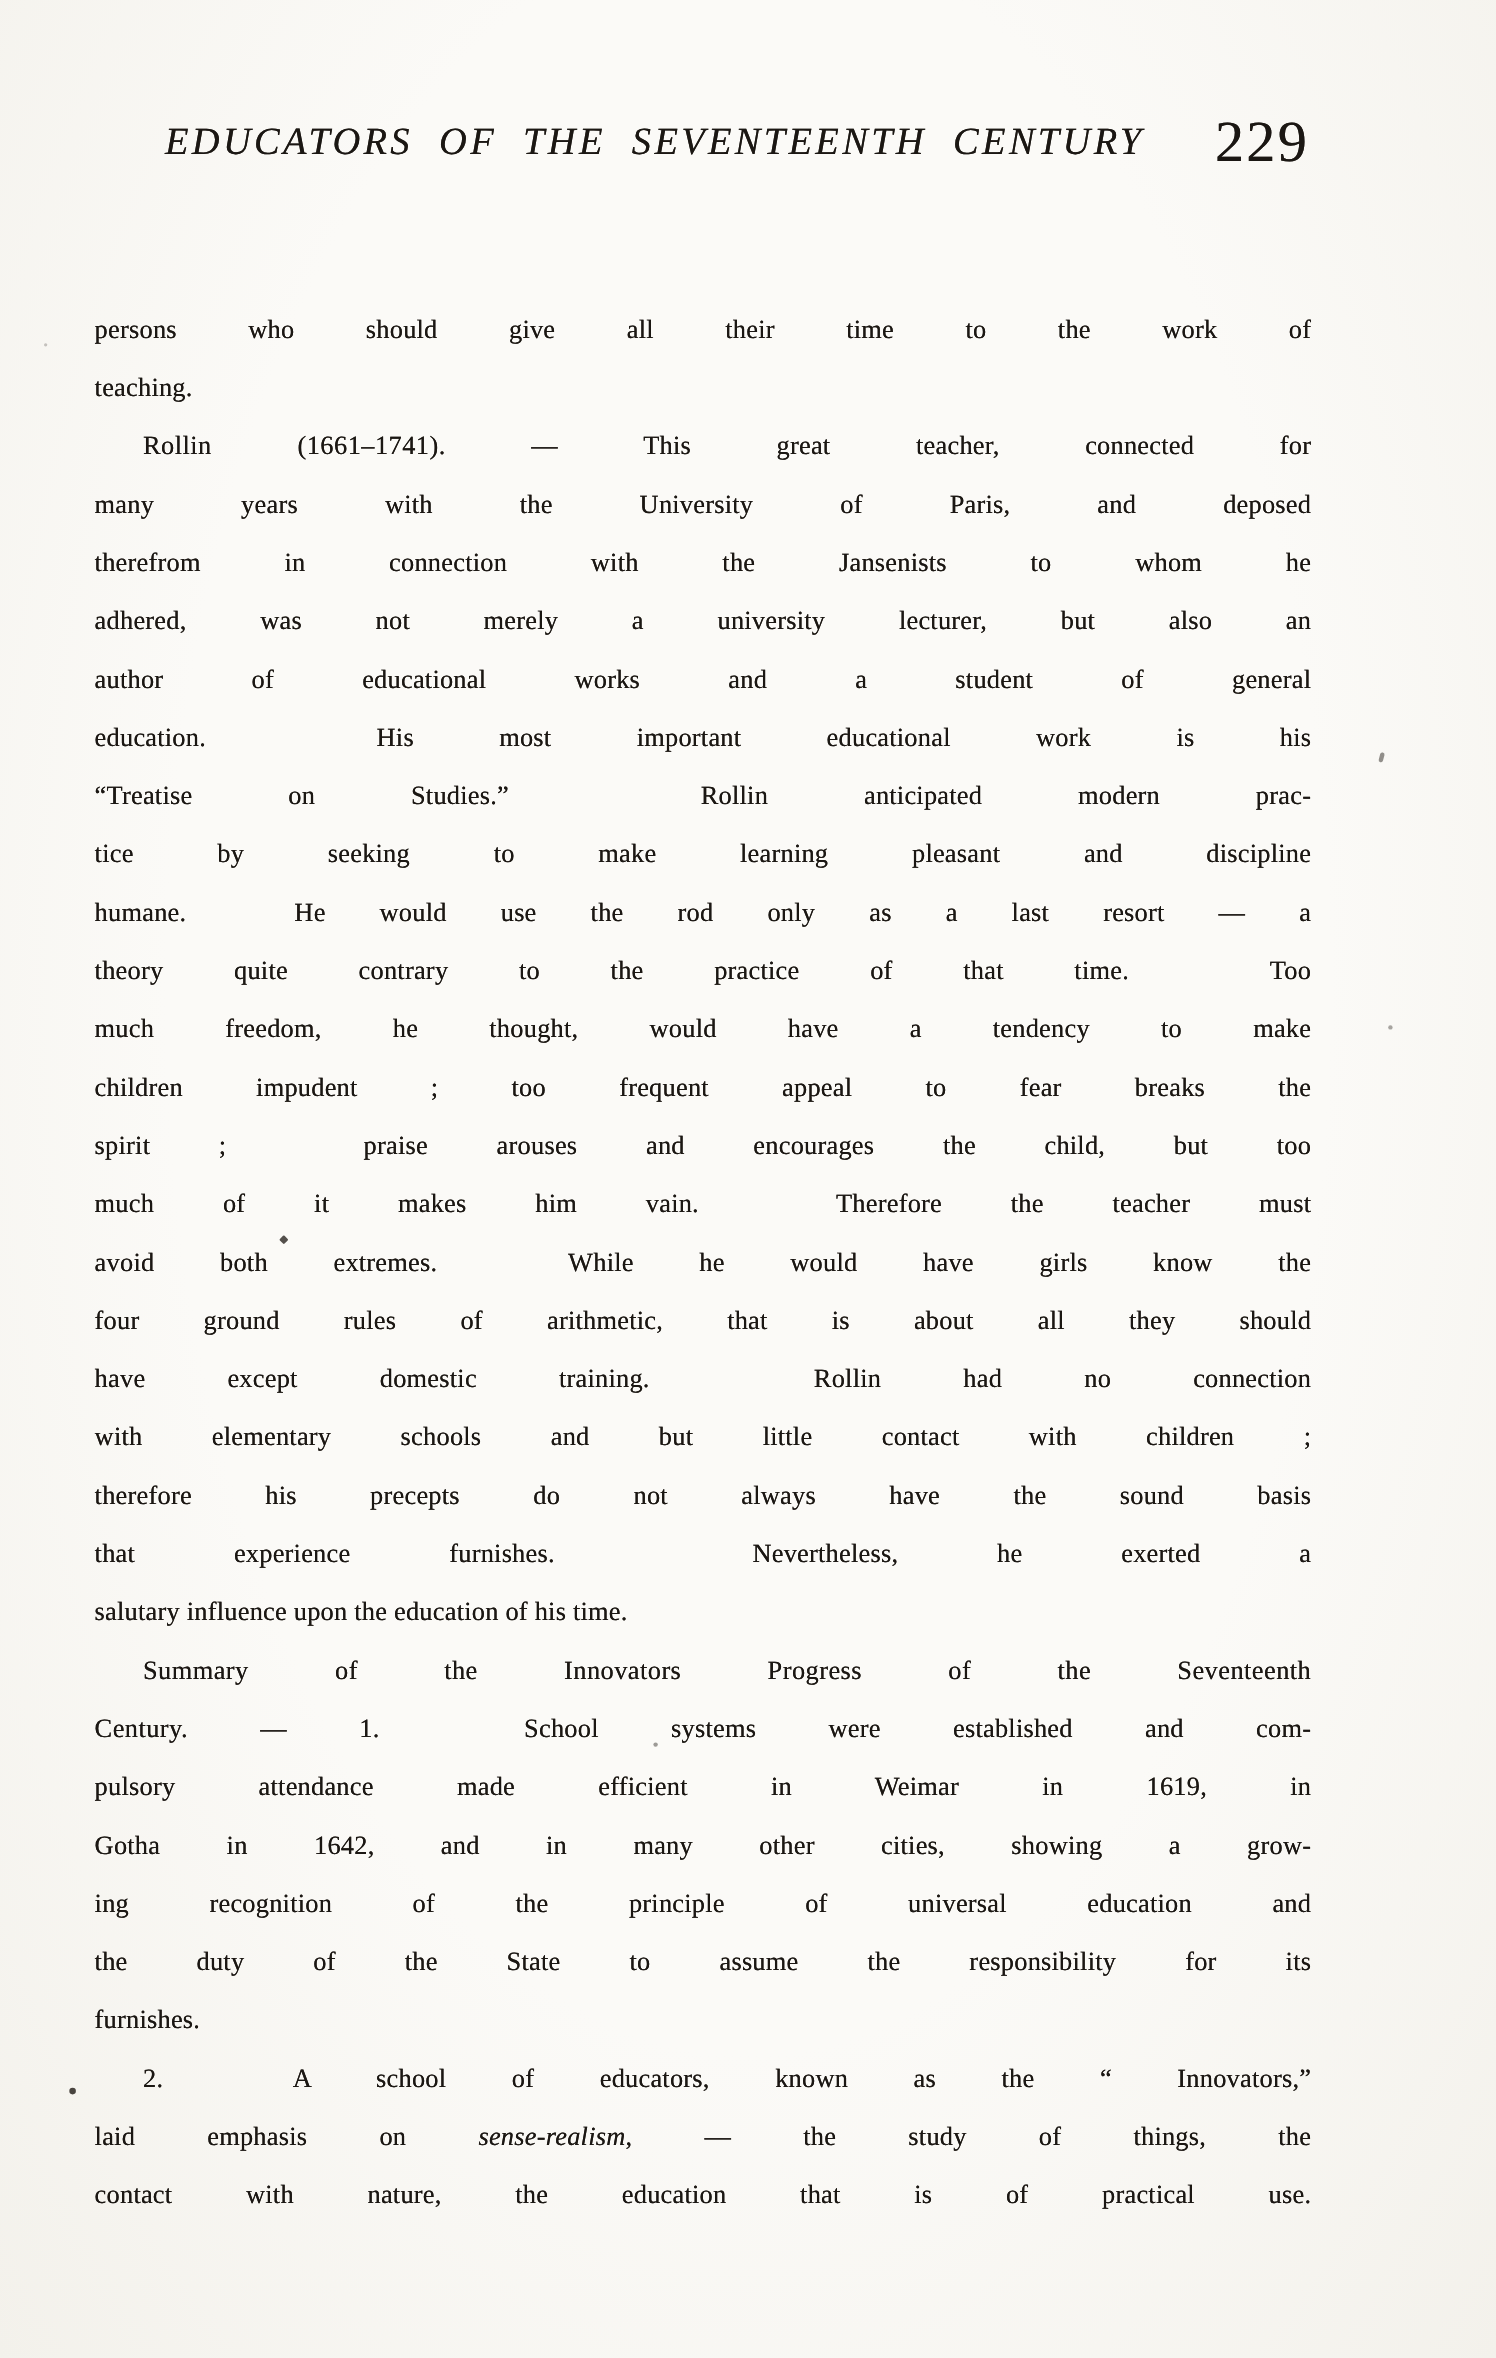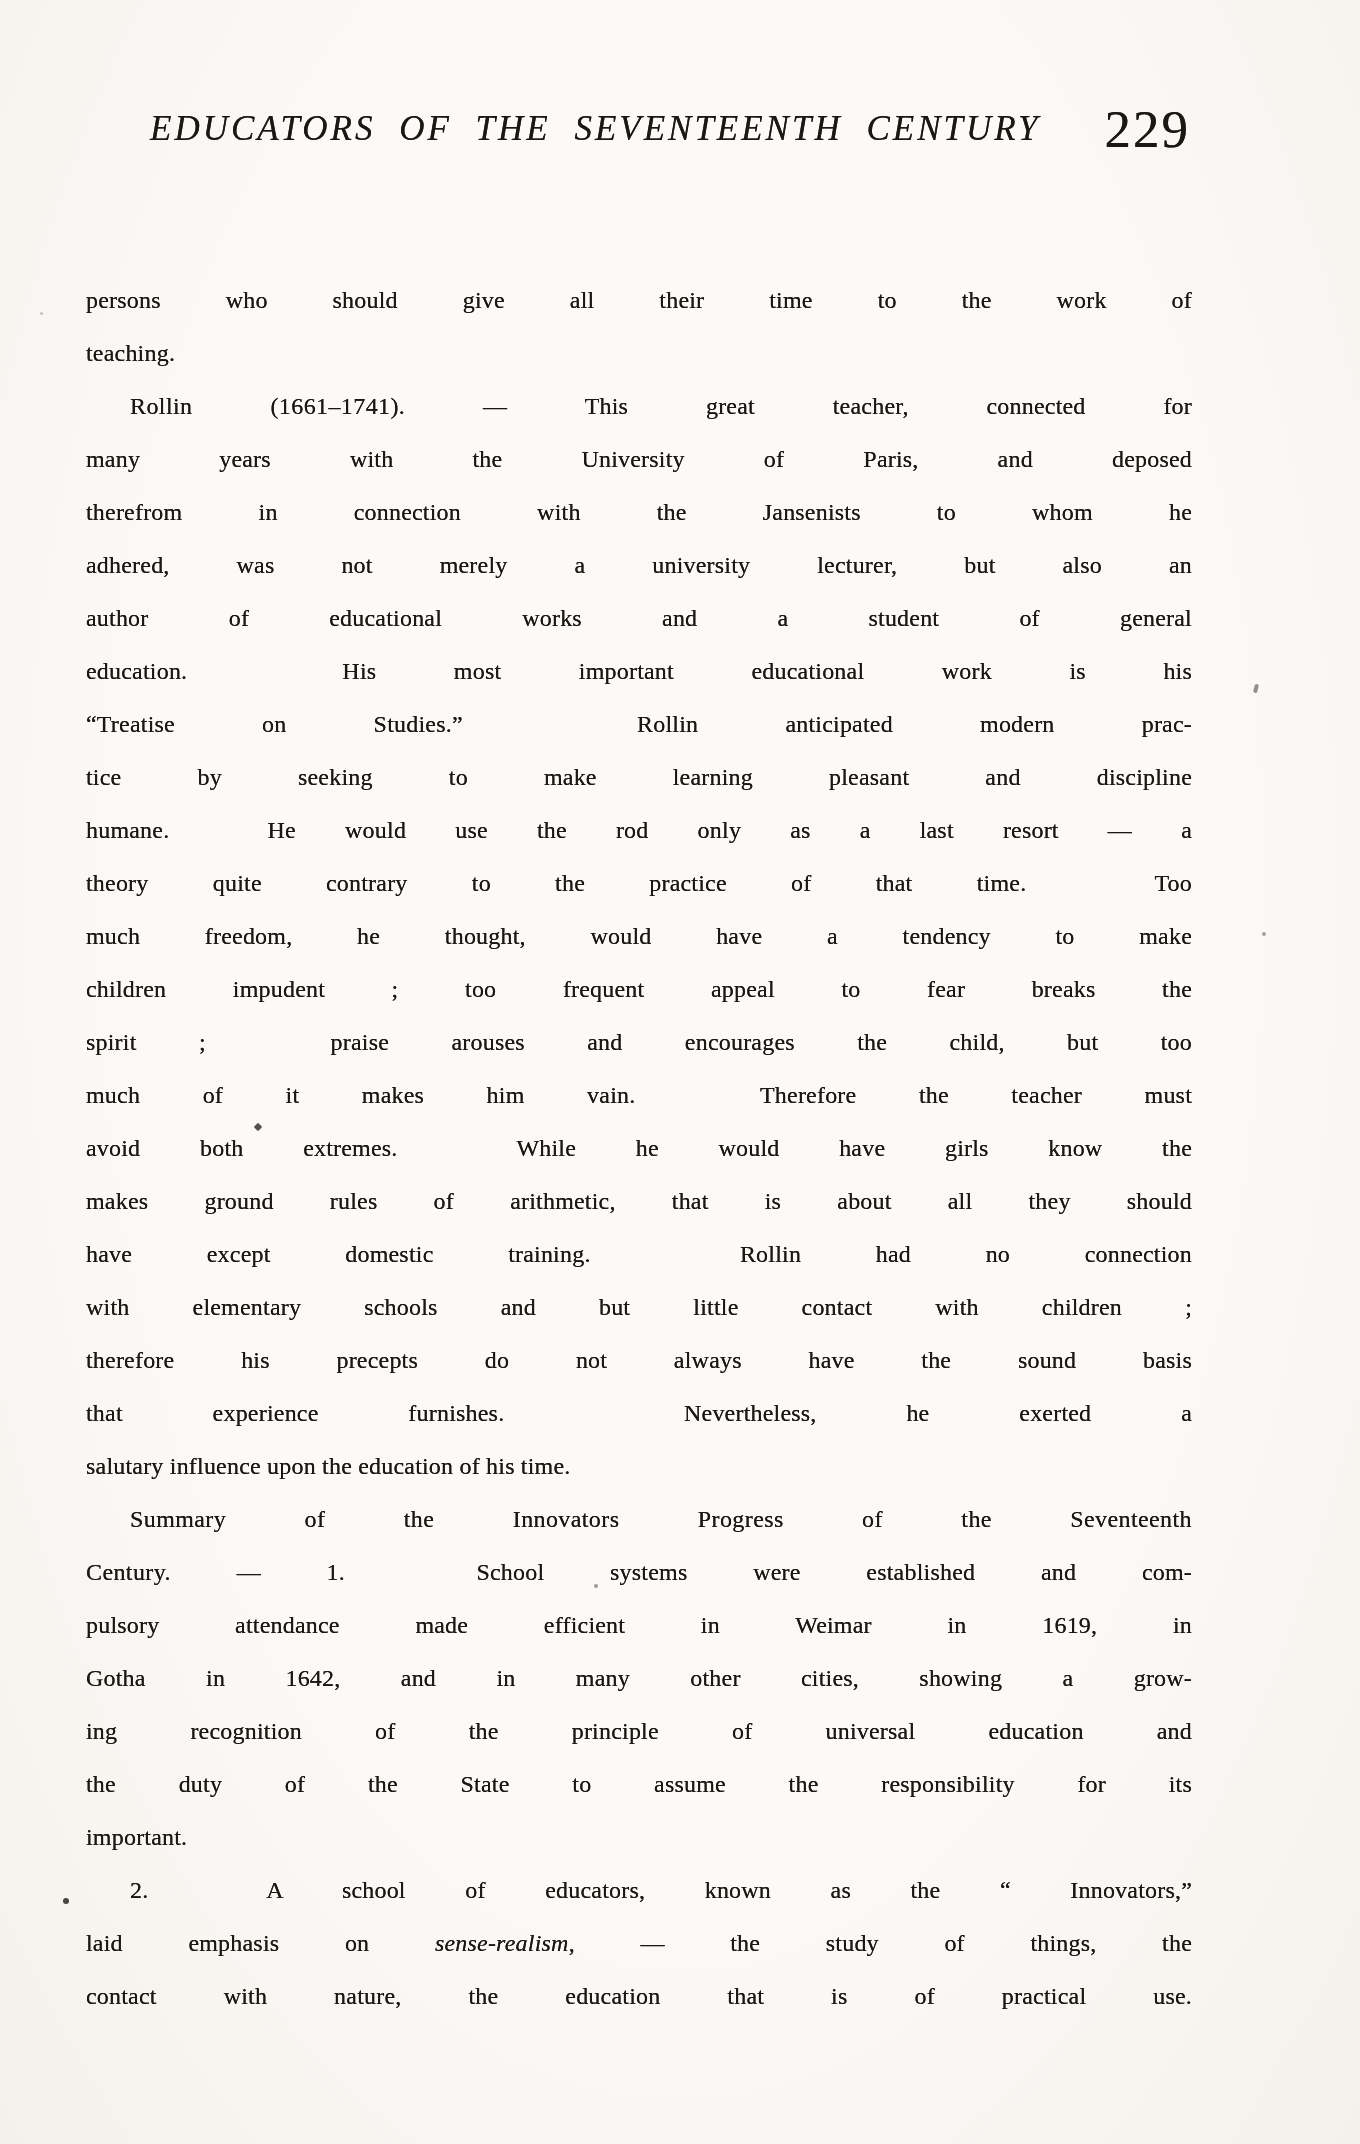--- a/index.html
+++ b/index.html
@@ -96,33 +96,33 @@
       <div class="line"><span>education.  His most important educational work is his</span></div>
       <div class="line"><span>“Treatise on Studies.”  Rollin anticipated modern prac-</span></div>
       <div class="line"><span>tice by seeking to make learning pleasant and discipline</span></div>
       <div class="line"><span>humane.  He would use the rod only as a last resort — a</span></div>
       <div class="line"><span>theory quite contrary to the practice of that time.  Too</span></div>
       <div class="line"><span>much freedom, he thought, would have a tendency to make</span></div>
       <div class="line"><span>children impudent ; too frequent appeal to fear breaks the</span></div>
       <div class="line"><span>spirit ;  praise arouses and encourages the child, but too</span></div>
       <div class="line"><span>much of it makes him vain.  Therefore the teacher must</span></div>
       <div class="line"><span>avoid both extremes.  While he would have girls know the</span></div>
-      <div class="line"><span>makes ground rules of arithmetic, that is about all they should</span></div>
+      <div class="line"><span>four ground rules of arithmetic, that is about all they should</span></div>
       <div class="line"><span>have except domestic training.  Rollin had no connection</span></div>
       <div class="line"><span>with elementary schools and but little contact with children ;</span></div>
       <div class="line"><span>therefore his precepts do not always have the sound basis</span></div>
       <div class="line"><span>that experience furnishes.  Nevertheless, he exerted a</span></div>
       <div class="line last"><span>salutary influence upon the education of his time.</span></div>
       <div class="line indent"><b>Summary of the Innovators Progress of the Seventeenth</b></div>
       <div class="line"><b>Century.</b><span> — 1.  School systems were established and com-</span></div>
       <div class="line"><span>pulsory attendance made efficient in Weimar in 1619, in</span></div>
       <div class="line"><span>Gotha in 1642, and in many other cities, showing a grow-</span></div>
       <div class="line"><span>ing recognition of the principle of universal education and</span></div>
       <div class="line"><span>the duty of the State to assume the responsibility for its</span></div>
-      <div class="line last"><span>important.</span></div>
+      <div class="line last"><span>furnishes.</span></div>
       <div class="line indent"><span>2.  A school of educators, known as the “ Innovators,”</span></div>
       <div class="line"><span>laid emphasis on </span><i>sense-realism</i><span>, — the study of things, the</span></div>
       <div class="line"><span>contact with nature, the education that is of practical use.</span></div>
     </main>
 
   <span class="speck" style="left:63px; top:1792px; width:6px; height:6px; opacity:.85;"></span>
   <span class="speck" style="left:1254px; top:578px; width:4px; height:9px; opacity:.5; border-radius:2px; transform:rotate(15deg);"></span>
   <span class="speck" style="left:1262px; top:826px; width:4px; height:4px; opacity:.4;"></span>
   <span class="speck" style="left:594px; top:1478px; width:4px; height:4px; opacity:.45;"></span>
   <span class="speck" style="left:255px; top:1018px; width:6px; height:6px; opacity:.8; border-radius:1px; transform:rotate(45deg);"></span>

